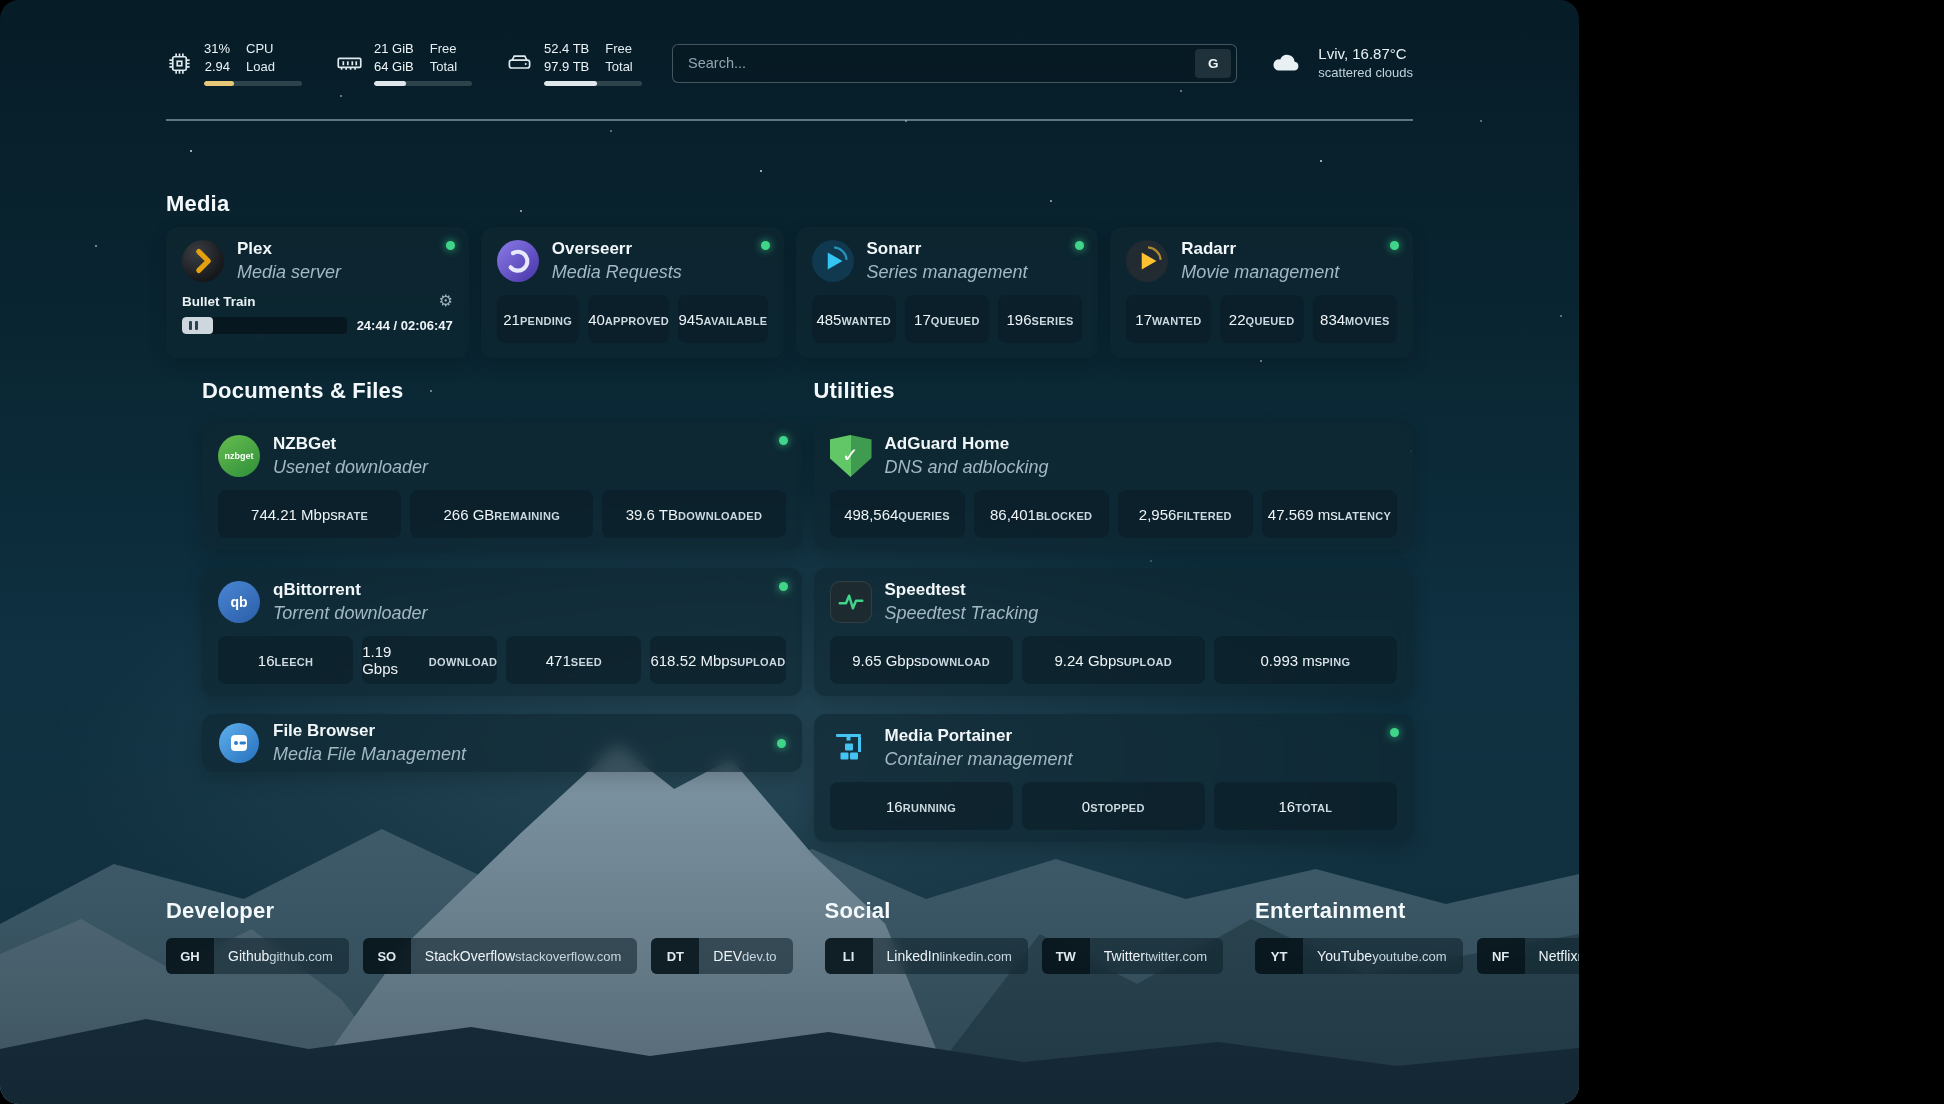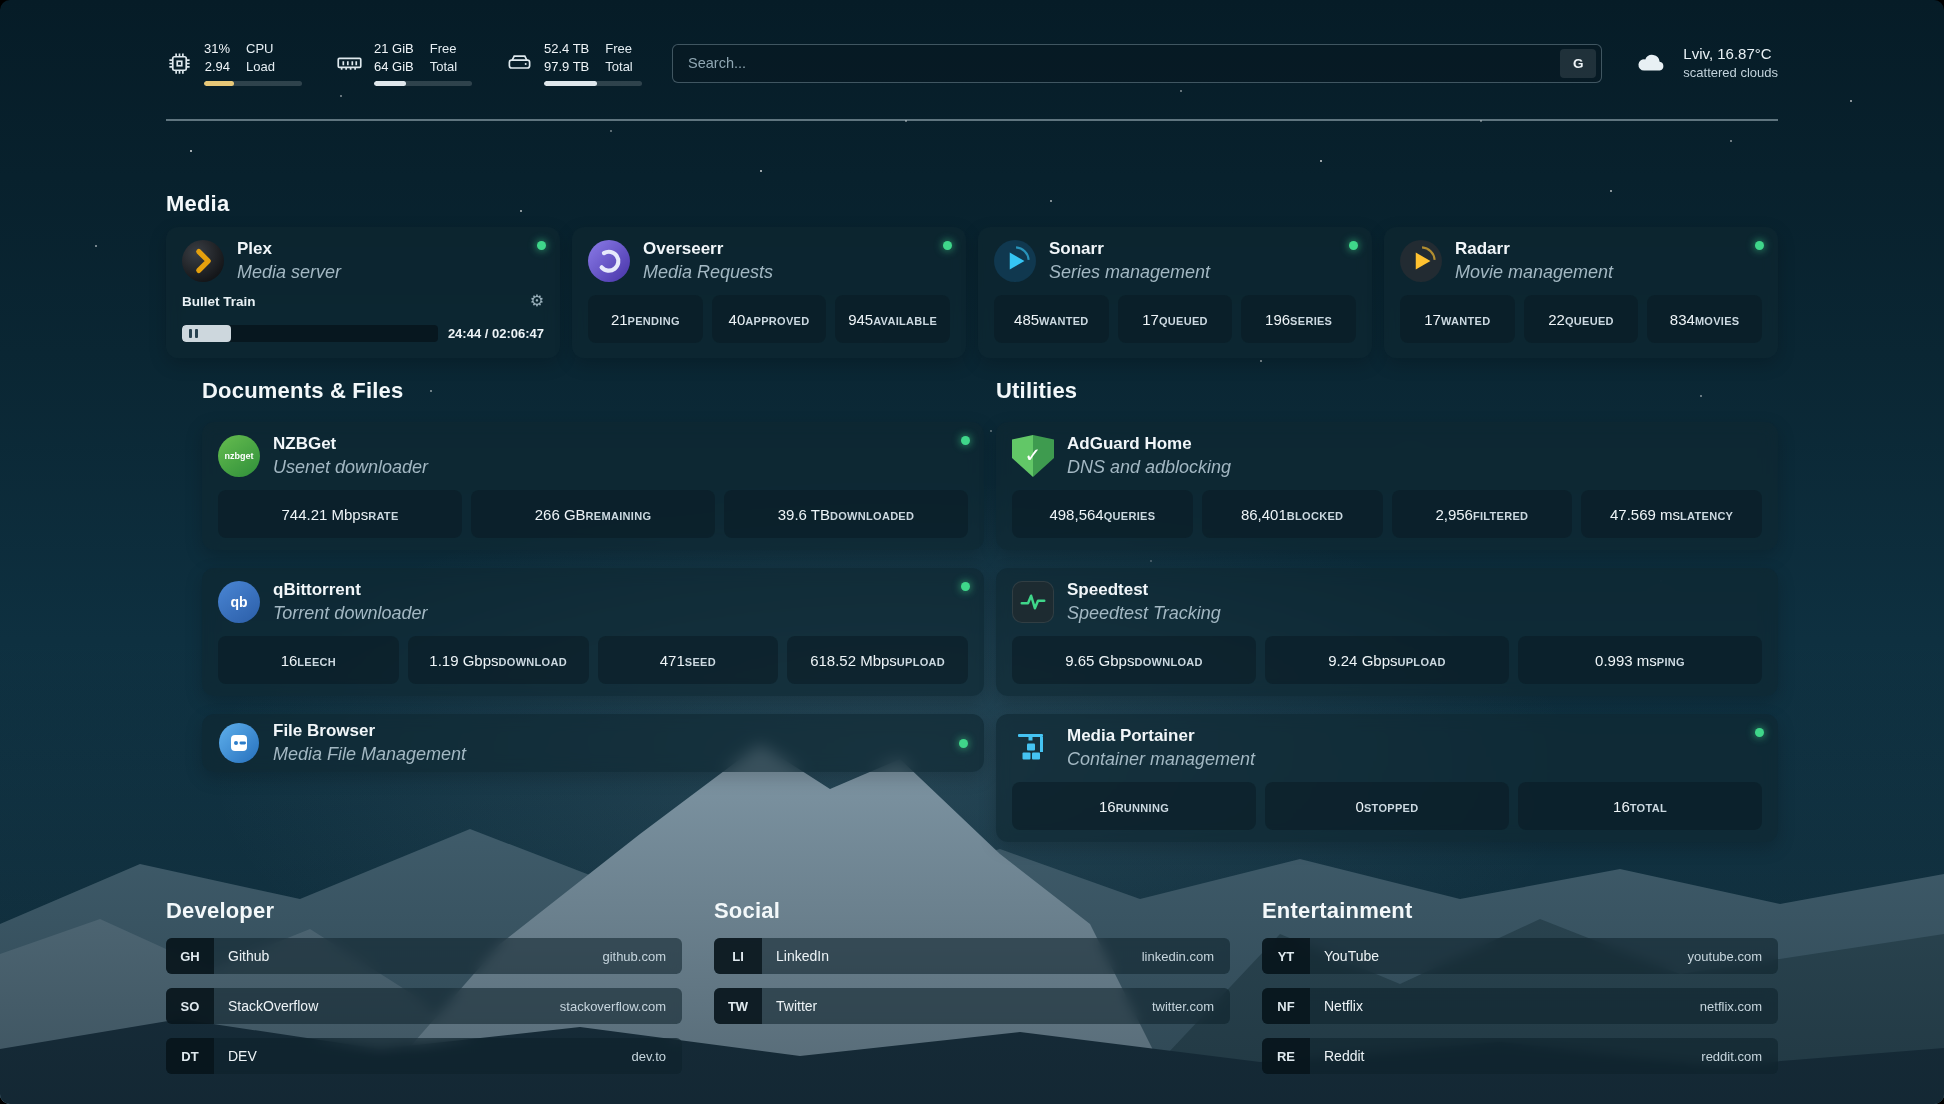--- a/index.html
+++ b/index.html
@@ -2,22 +2,22 @@
 <html><head>
 <meta charset="utf-8">
 <style>
   * { box-sizing: border-box; margin: 0; padding: 0; }
   body {
     background: #000;
     font-family: "Liberation Sans", "DejaVu Sans", sans-serif;
     width: 1944px; height: 1104px; overflow: hidden;
   }
   .screen {
-    position: relative; width: 1944px; height: 1104px;
-    border-radius: 10px; overflow: hidden;
+    position: relative; width: 1579px; height: 1104px;
+    border-radius: 19px; overflow: hidden;
     background: linear-gradient(180deg, #061c27 0%, #0a2633 32%, #0e3040 58%, #143849 80%, #183d4d 100%);
     color: #e9f1f5;
   }
   .haze { position:absolute; inset:0;
     background: radial-gradient(ellipse 980px 420px at 46% 70%, rgba(165,196,212,0.17), transparent 70%); }
   .stars { position:absolute; left:0; top:0; width:2px; height:2px; border-radius:50%;
     box-shadow: 190px 150px rgba(255,255,255,.85), 340px 95px rgba(255,255,255,.5),
       520px 210px rgba(255,255,255,.7), 610px 130px rgba(255,255,255,.45),
       760px 170px rgba(255,255,255,.8), 905px 120px rgba(255,255,255,.5),
       1050px 200px rgba(255,255,255,.65), 1180px 90px rgba(255,255,255,.5),
@@ -83,21 +83,21 @@
   .stat-label { font-size:11px; font-weight:bold; color:#ccd9e1; margin-top:3px; letter-spacing:0.3px; }
 
   .card.compact { display:flex; align-items:center; height:58px; padding:8px 16px; }
   .card.compact .card-head { flex:1; }
   .card.compact .dot { position:static; margin-left:auto; }
 
   
   .np-row { display:flex; align-items:center; margin-top:10px; }
   .np-title { font-size:13.5px; color:#e9f1f5;font-weight:bold; }
   .np-gear { margin-left:auto; color:#9ab0bb; font-size:16px; line-height:1; cursor:pointer; }
-  .np-bar-row { display:flex; align-items:center; gap:10px; margin-top:16px; }
+  .np-bar-row { display:flex; align-items:center; gap:10px; margin-top:8px; }
   .np-track { flex:1; height:17px; border-radius:4px; background:rgba(6,18,25,0.72); position:relative; overflow:hidden; cursor:pointer; }
   .np-fill { position:absolute; left:0; top:0; bottom:0; background:#cdd7dd; border-radius:4px; }
   .np-pause { position:absolute; left:7px; top:4px; display:flex; gap:2.5px; }
   .np-pause span { width:3px; height:9px; background:#27414f; border-radius:1px; }
   .np-time { font-size:13px; font-weight:bold; color:#eef4f7; }
 
   
   .plex-icon { border-radius:50%; background:radial-gradient(circle at 35% 30%, #3a3e44, #141619 75%); }
   .overseerr-icon, .sonarr-icon, .radarr-icon, .filebrowser-icon { border-radius:50%; }
   .nzbget-icon { border-radius:50%; background:linear-gradient(145deg,#66bd4f,#2f8f3a);
@@ -106,21 +106,21 @@
     font-size:14px; font-weight:bold; color:#fff; }
   .adguard-icon { clip-path:polygon(50% 0, 100% 11%, 100% 55%, 50% 100%, 0 55%, 0 11%);
     background:linear-gradient(90deg,#62c767 50%, #3e9b4f 50%); }
   .adguard-icon .check { color:#fff; font-weight:bold; font-size:20px; margin-top:-3px; }
   .speedtest-icon { border-radius:10px; background:#1d2b31; border:1px solid rgba(255,255,255,0.09); }
   .portainer-icon { border-radius:8px; }
 
   
   .bookmarks { margin-top:56px; display:grid; grid-template-columns:repeat(3,1fr); gap:32px; }
   .bm-col { display:flex; flex-direction:column; }
-  .bm-list { margin-top:14px; display:flex; flex-direction:column; gap:14px; }
+  .bm-list { margin-top:14px; display:flex; gap:14px; }
   .bm-row { display:flex; align-items:center; height:36px; background:rgba(13,33,42,0.55);
     border-radius:6px; overflow:hidden; cursor:pointer; backdrop-filter: blur(6px); }
   .bm-abbr { width:48px; align-self:stretch; background:rgba(6,18,24,0.78); display:grid; place-items:center;
     font-size:13px; font-weight:bold; color:#dfe9ee; }
   .bm-name { margin-left:14px; font-size:14px; color:#edf3f6; }
   .bm-url { margin-left:auto; margin-right:16px; font-size:13px; color:#c6d5dd; }
 </style>
 </head>
 <body>
 

